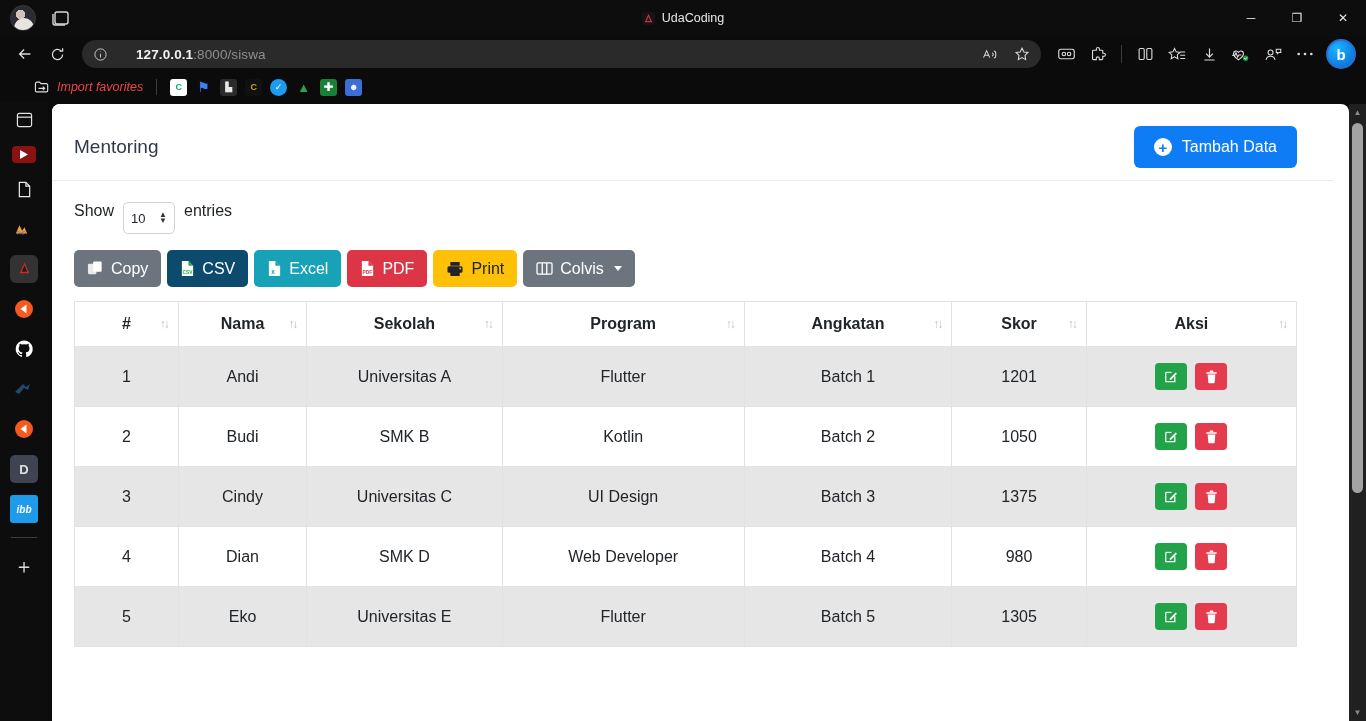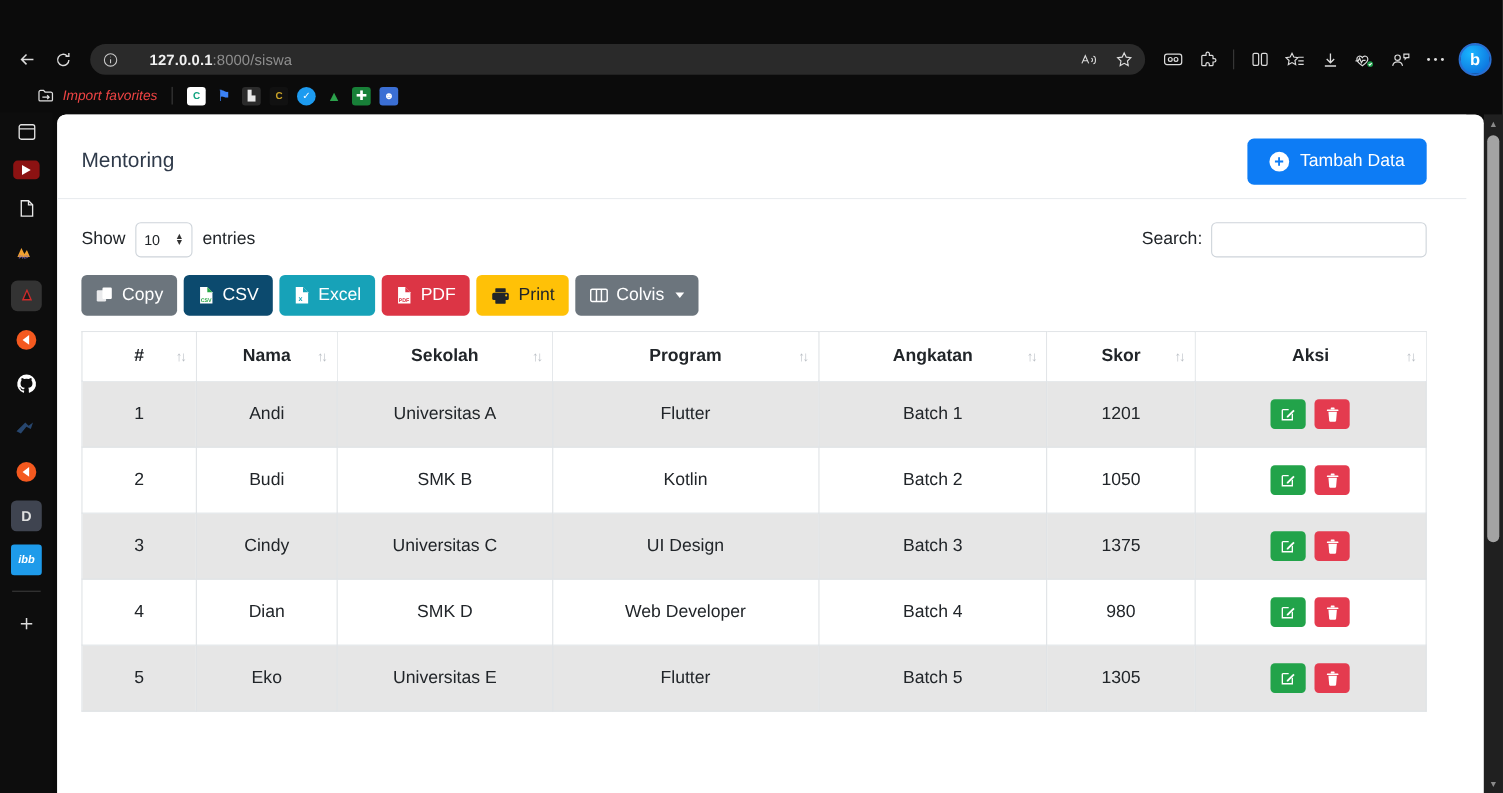--- a/index.html
+++ b/index.html
@@ -150,21 +150,21 @@
     cursor: pointer;
   }
   .plus-circle {
     width: 18px; height: 18px; border-radius: 50%; background: #fff; color: #0d7cf5;
     display: flex; align-items: center; justify-content: center; font-size: 15px;
     font-weight: bold; line-height: 1;
   }
 
   .content { padding: 18px 36px 0 22px; }
   .ctrl-row { display: flex; align-items: center; justify-content: space-between; height: 38px; }
-  .show-entries { display: flex; align-items: center; gap: 9px; font-size: 16px; color: #212529; }
+  .show-entries { display: flex; align-items: flex-start; gap: 9px; font-size: 16px; color: #212529; }
   .sel-box {
     width: 52px; height: 32px; border: 1px solid #ced4da; border-radius: 5px;
     display: flex; align-items: center; justify-content: space-between; padding: 0 7px;
     font-size: 13px; color: #212529; background: #fff; cursor: pointer;
   }
   .sel-arrows { display: flex; flex-direction: column; line-height: 6px; font-size: 8px; color: #333; }
   .search-wrap { display: flex; align-items: center; gap: 8px; font-size: 16px; color: #212529; }
   .search-input {
     width: 196px; height: 32px; border: 1px solid #ced4da; border-radius: 5px;
     background: #fff; outline: none; padding: 0 8px; font-family: "Liberation Sans", sans-serif;
@@ -218,20 +218,43 @@
   .sb-thumb {
     position: absolute; left: 3px; top: 19px; width: 11px; height: 370px;
     background: #a3a3a3; border-radius: 6px;
   }
 </style>
 </head>
 <body>
 
 <div class="browser">
 
+  <div class="tabstrip">
+    <div class="profile-avatar"></div>
+    <div class="tab-overview">
+      <svg width="22" height="20" viewBox="0 0 22 20" fill="none" stroke="currentColor" stroke-width="1.4">
+        <rect x="5" y="4" width="13" height="12" rx="2"></rect>
+          <path d="M3 6v9a2 2 0 0 0 2 2h10"></path>
+      </svg>
+    </div>
+    <div class="tab-title-wrap">
+      <span class="tab-favicon">
+        <svg width="11" height="11" viewBox="0 0 12 12">
+            <path d="M6 1 10 10H2z" fill="#e8374a"></path>
+            <path d="M6 3.5 8.4 9H3.6z" fill="#1a1a1a"></path>
+          </svg>
+      </span>
+      <span class="tab-title">UdaCoding</span>
+    </div>
+    <div class="win-btns">
+      <div class="win-btn">─</div>
+      <div class="win-btn">❐</div>
+      <div class="win-btn close">✕</div>
+    </div>
+  </div>
 
   <div class="navbar">
     <div class="nav-icon">
       <svg width="18" height="18" viewBox="0 0 20 20" fill="none" stroke="currentColor" stroke-width="1.5">
           <path d="M16 10H4M9 5l-5 5 5 5"></path>
         </svg>
     </div>
     <div class="nav-icon">
       <svg width="17" height="17" viewBox="0 0 20 20" fill="none" stroke="currentColor" stroke-width="1.5">
           <path d="M16 10a6 6 0 1 1-1.8-4.3"></path>
@@ -414,24 +437,20 @@
         <div class="show-entries">
           <span>Show</span>
           <span class="sel-box">
             <span>10</span>
             <span class="sel-arrows">
                   <span>▲</span>
                   <span>▼</span>
                 </span>
           </span>
           <span>entries</span>
-        </div>
-        <div class="search-wrap">
-          <span>Search:</span>
-          <input class="search-input" type="text" placeholder="" style="">
         </div>
       </div>
 
       <div class="btn-bar">
         <button class="dtbtn" style="background:#6c757d">
           <span class="gi">
             <svg width="17" height="17" viewBox="0 0 18 18" fill="#fff">
                   <rect x="1" y="4" width="9" height="11" rx="1.2" opacity=".85"></rect>
                   <rect x="6.5" y="1.5" width="9" height="11" rx="1.2"></rect>
                 </svg>

